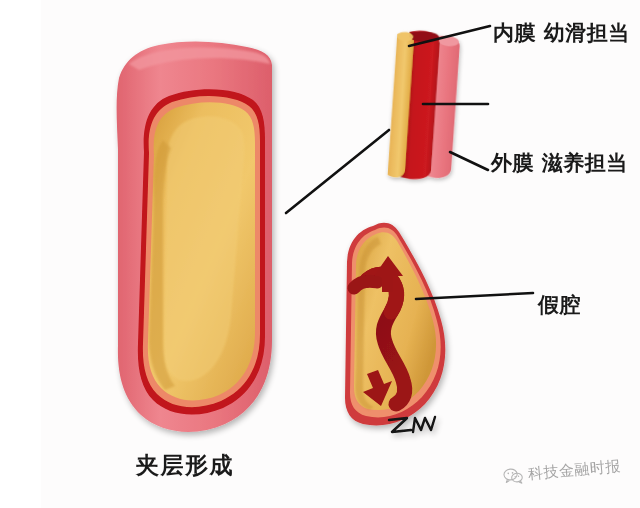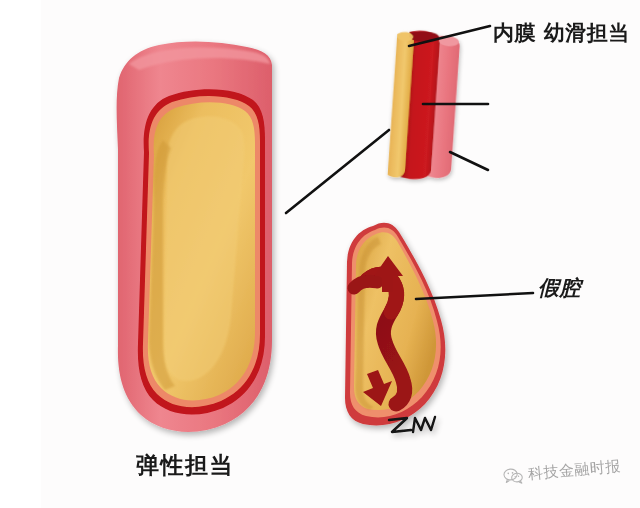--- a/index.html
+++ b/index.html
@@ -39,21 +39,21 @@
     line-height: 26px;
   }
   .caption {
     font-size: 23px;
     line-height: 28px;
     letter-spacing: 1.5px;
   }
   #lbl-intima   { left: 452px; top: 20px; }
   #lbl-media    { left: 450px; top: 90px; }
   #lbl-adventitia { left: 450px; top: 150px; }
-  #lbl-falselumen { left: 497px; top: 275px; font-style: italic; }
+  #lbl-falselumen { left: 497px; top: 292px; }
   #cap-normal   { left: 95px;  top: 451px; }
   #cap-dissect  { left: 381px; top: 451px; }
   .wm {
     position: absolute;
     left: 462px;
     top: 462px;
     display: flex;
     align-items: center;
     gap: 5px;
     opacity: 0.62;
@@ -273,24 +273,25 @@
       <line x1="368" y1="46" x2="449" y2="26"></line>
       <line x1="382" y1="104" x2="447" y2="104"></line>
       <line x1="409" y1="152" x2="447" y2="170"></line>
       <line x1="375" y1="299" x2="492" y2="293"></line>
     </g>
   </svg>
 
   <div class="anno anno-label" id="lbl-intima">内膜 幼滑担当</div>
 
 
+  <div class="anno anno-label" id="lbl-adventitia">外膜 滋养担当</div>
 
   <div class="anno anno-label" id="lbl-falselumen">假腔</div>
 
-  <div class="anno caption" id="cap-normal">弹性担当</div>
+  <div class="anno caption" id="cap-normal">夹层形成</div>
 
 
   <div class="wm">
     <svg width="20" height="18" viewBox="0 0 20 18">
       <ellipse cx="7.5" cy="7" rx="6.6" ry="5.4" fill="none" stroke="#8a8a8a" stroke-width="1.1"></ellipse>
       <path d="M 4,11.6 L 2.6,14.6 L 5.8,12.9" fill="none" stroke="#8a8a8a" stroke-width="1.1" stroke-linejoin="round"></path>
       <circle cx="5.3" cy="5.6" r="0.85" fill="#8a8a8a"></circle>
       <circle cx="9.6" cy="5.6" r="0.85" fill="#8a8a8a"></circle>
       <ellipse cx="13.6" cy="10.6" rx="5.3" ry="4.3" fill="none" stroke="#8a8a8a" stroke-width="1.1"></ellipse>
       <path d="M 16.6,14.2 L 18,16.6 L 15.2,15.3" fill="none" stroke="#8a8a8a" stroke-width="1.1" stroke-linejoin="round"></path>

